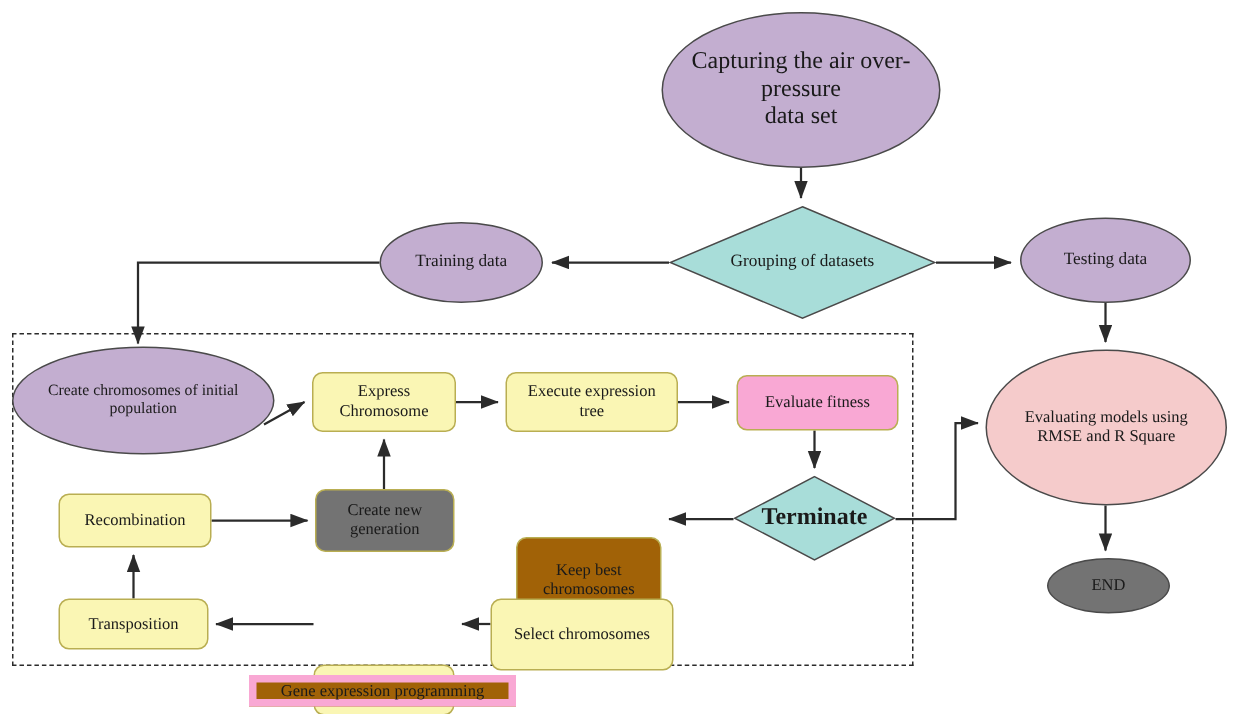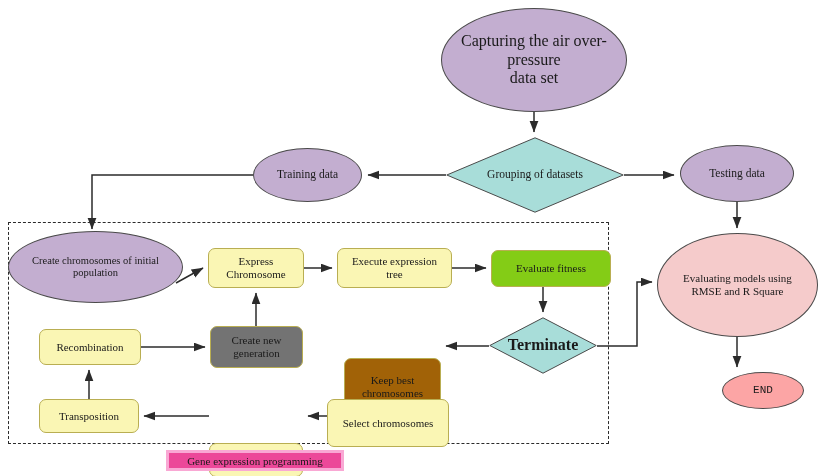--- a/index.html
+++ b/index.html
@@ -64,22 +64,22 @@
   }
   .group-box {
     position: absolute;
     border: 1.4px dashed #2b2b2b;
     box-sizing: border-box;
     background: transparent;
   }
   .group-caption {
     position: absolute;
     box-sizing: border-box;
-    border: 3px solid #f9a8d4;
-    background: #ec4899;
+    border: 5px solid #f9a8d4;
+    background: #a16207;
     display: flex;
     align-items: center;
     justify-content: center;
     color: #1a1a1a;
   }
 </style>
 </head>
 <body>
 
 <div id="canvas">
@@ -154,21 +154,21 @@
 population</span>
       </div>
       <div class="node rrect" style="left: 208px; top: 248px; width: 96px; height: 40px; background: rgb(250, 246, 180); font-size: 11px;">
         <span class="lbl">Express
 Chromosome</span>
       </div>
       <div class="node rrect" style="left: 337px; top: 248px; width: 115px; height: 40px; background: rgb(250, 246, 180); font-size: 11px;">
         <span class="lbl">Execute expression
 tree</span>
       </div>
-      <div class="node rrect" style="left: 491px; top: 250px; width: 120px; height: 37px; background: #84cc16; font-size: 11px;">
+      <div class="node rrect" style="left: 491px; top: 250px; width: 108px; height: 37px; background: #f9a8d4; font-size: 11px;">
         <span class="lbl">Evaluate fitness</span>
       </div>
       <div class="diamond-wrap" style="left: 489px; top: 317px; width: 108px; height: 57px;">
         <svg class="diamond-shape" viewBox="0 0 108 57" preserveAspectRatio="none">
           <polygon points="54,0.8 107.2,28.5 54,56.2 0.8,28.5" fill="#a8ddd9" stroke="#4a4a4a" stroke-width="1"></polygon>
         </svg>
         <span class="lbl" style="font-size: 16px; font-weight: bold;">Terminate</span>
       </div>
       <div class="node rrect" style="left: 344px; top: 326px; width: 97px; height: 58px; background: #a16207; font-size: 11px; margin-top: 32px;">
         <span class="lbl">Keep best
@@ -187,21 +187,21 @@
       <div class="node rrect" style="left: 209px; top: 399px; width: 94px; height: 34px; background: rgb(250, 246, 180); font-size: 11px; margin-top: 44px;">
         <span class="lbl">Mutation</span>
       </div>
       <div class="node rrect" style="left: 327px; top: 399px; width: 122px; height: 48px; background: rgb(250, 246, 180); font-size: 11px;">
         <span class="lbl">Select chromosomes</span>
       </div>
       <div class="node ellipse" style="left: 657px; top: 233px; width: 161px; height: 104px; background: rgb(245, 203, 203); font-size: 11px;">
         <span class="lbl">Evaluating models using
 RMSE and R Square</span>
       </div>
-      <div class="node ellipse" style="left: 722px; top: 372px; width: 82px; height: 37px; background: #fca5a5; font-size: 11px; font-family: Liberation Mono, monospace;">
+      <div class="node ellipse" style="left: 698px; top: 372px; width: 82px; height: 37px; background: #737373; font-size: 11px;">
         <span class="lbl">END</span>
       </div>
     </div>
 
   <div class="group-caption" style="left:166px; top:450px; width:178px; height:21px; font-size:11px;">
     <span>Gene expression programming</span>
   </div>
 
 </div>
 

